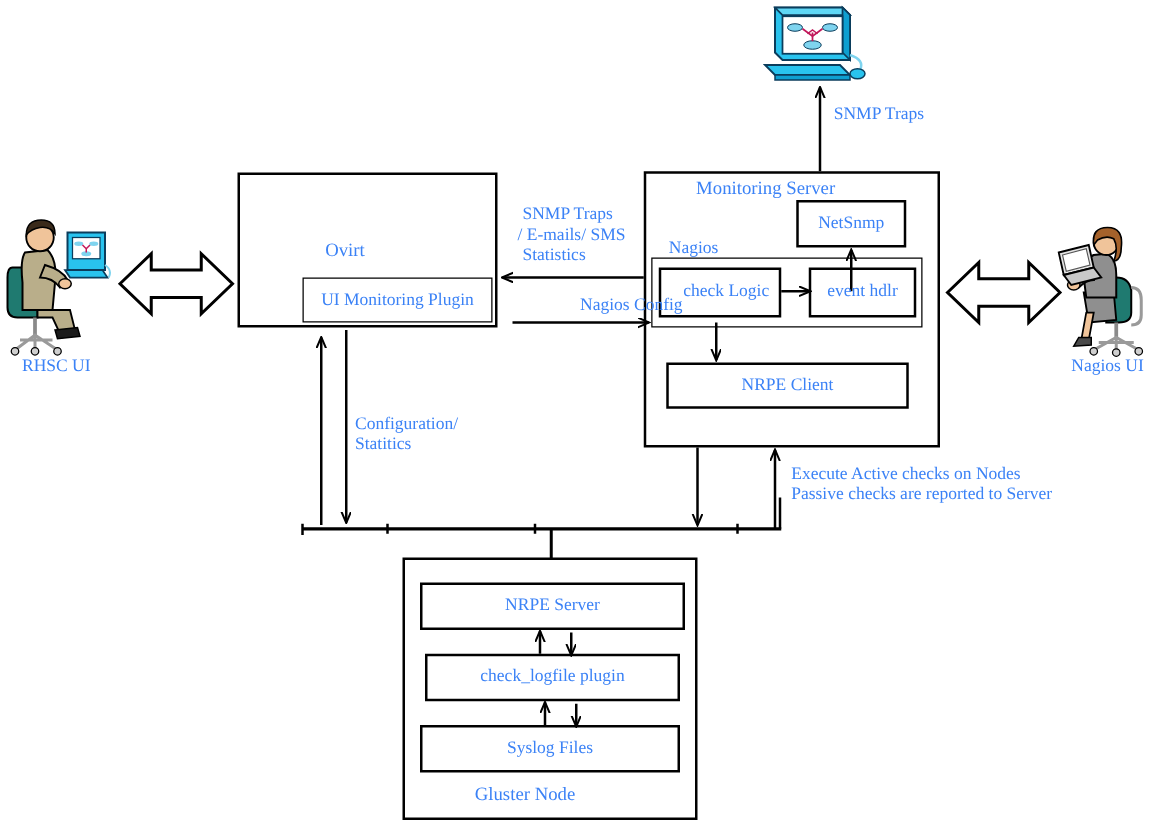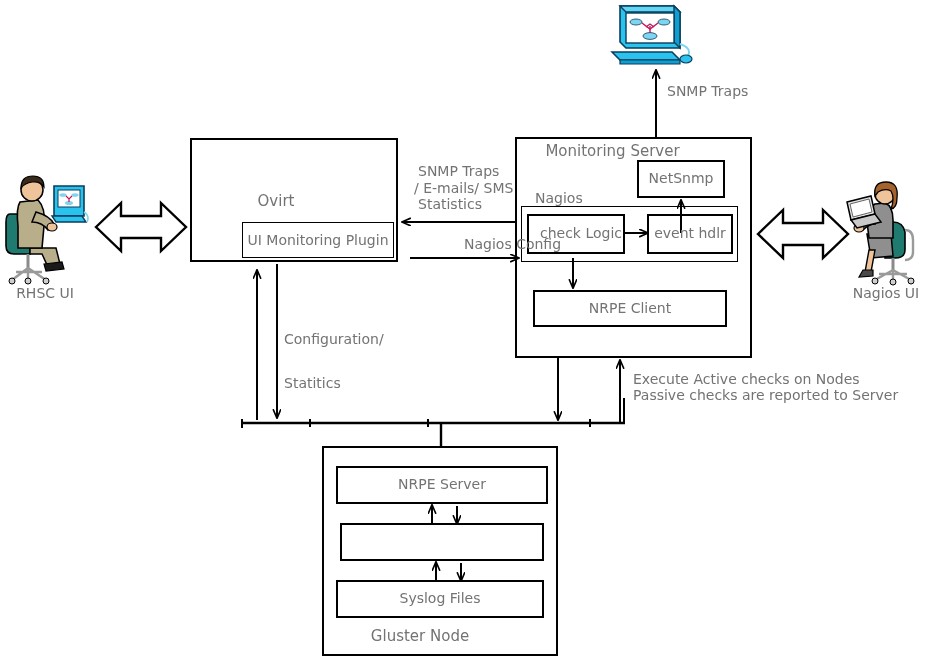--- a/index.html
+++ b/index.html
@@ -24,23 +24,24 @@
     box-sizing: border-box;
   }
   .box-thin {
     position: absolute;
     border: 1.5px solid #000000;
     background: transparent;
     box-sizing: border-box;
   }
   .lbl {
     position: absolute;
-    color: #737373;
+    color: #3b82f6;
     white-space: pre;
     line-height: 1.28;
+    font-family: Liberation Serif, serif;
   }
   .lbl-c {
     text-align: center;
   }
   svg.overlay {
     position: absolute;
     left: 0;
     top: 0;
     width: 929px;
     height: 656px;
@@ -213,34 +214,35 @@
   <div class="box" style="left:533px; top:290px; width:194px; height:37px;"></div>
   <div class="lbl lbl-c" style="left:533px; top:300px; width:194px; font-size:14px;">NRPE Client</div>
 
   <div class="box" style="left:322px; top:446px; width:236px; height:210px;"></div>
   <div class="lbl lbl-c" style="left:322px; top:627px; width:196px; font-size:15px;">Gluster Node</div>
 
   <div class="box" style="left:336px; top:466px; width:212px; height:38px;"></div>
   <div class="lbl lbl-c" style="left:336px; top:476px; width:212px; font-size:14px;">NRPE Server</div>
 
   <div class="box" style="left:340px; top:523px; width:204px; height:38px;"></div>
+  <div class="lbl lbl-c" style="left:340px; top:533px; width:204px; font-size:14px;">check_logfile plugin</div>
 
   <div class="box" style="left:336px; top:580px; width:208px; height:38px;"></div>
   <div class="lbl lbl-c" style="left:336px; top:590px; width:208px; font-size:14px;">Syslog Files</div>
 
   <div class="lbl" style="left:667px; top:83px; font-size:14px;">SNMP Traps</div>
 
   <div class="lbl" style="left:418px; top:163px; font-size:14px;">SNMP Traps</div>
   <div class="lbl" style="left:414px; top:180px; font-size:14px;">/ E-mails/ SMS</div>
   <div class="lbl" style="left:418px; top:196px; font-size:14px;">Statistics</div>
 
   <div class="lbl" style="left:416px; top:236px; font-size:14px;margin-left:48px;">Nagios Config</div>
 
   <div class="lbl" style="left:284px; top:331px; font-size:14px;">Configuration/</div>
-  <div class="lbl" style="left:284px; top:347px; font-size:14px;margin-top:28px;">Statitics</div>
+  <div class="lbl" style="left:284px; top:347px; font-size:14px;">Statitics</div>
 
   <div class="lbl" style="left:633px; top:387px; font-size:14px;">Passive checks are reported to Server</div>
   <div class="lbl" style="left:633px; top:371px; font-size:14px;">Execute Active checks on Nodes</div>
 
   <div class="lbl lbl-c" style="left:0px; top:285px; width:90px; font-size:14px;">RHSC UI</div>
   <div class="lbl lbl-c" style="left:842px; top:285px; width:88px; font-size:14px;">Nagios UI</div>
 
 </div>
 
 </body></html>

